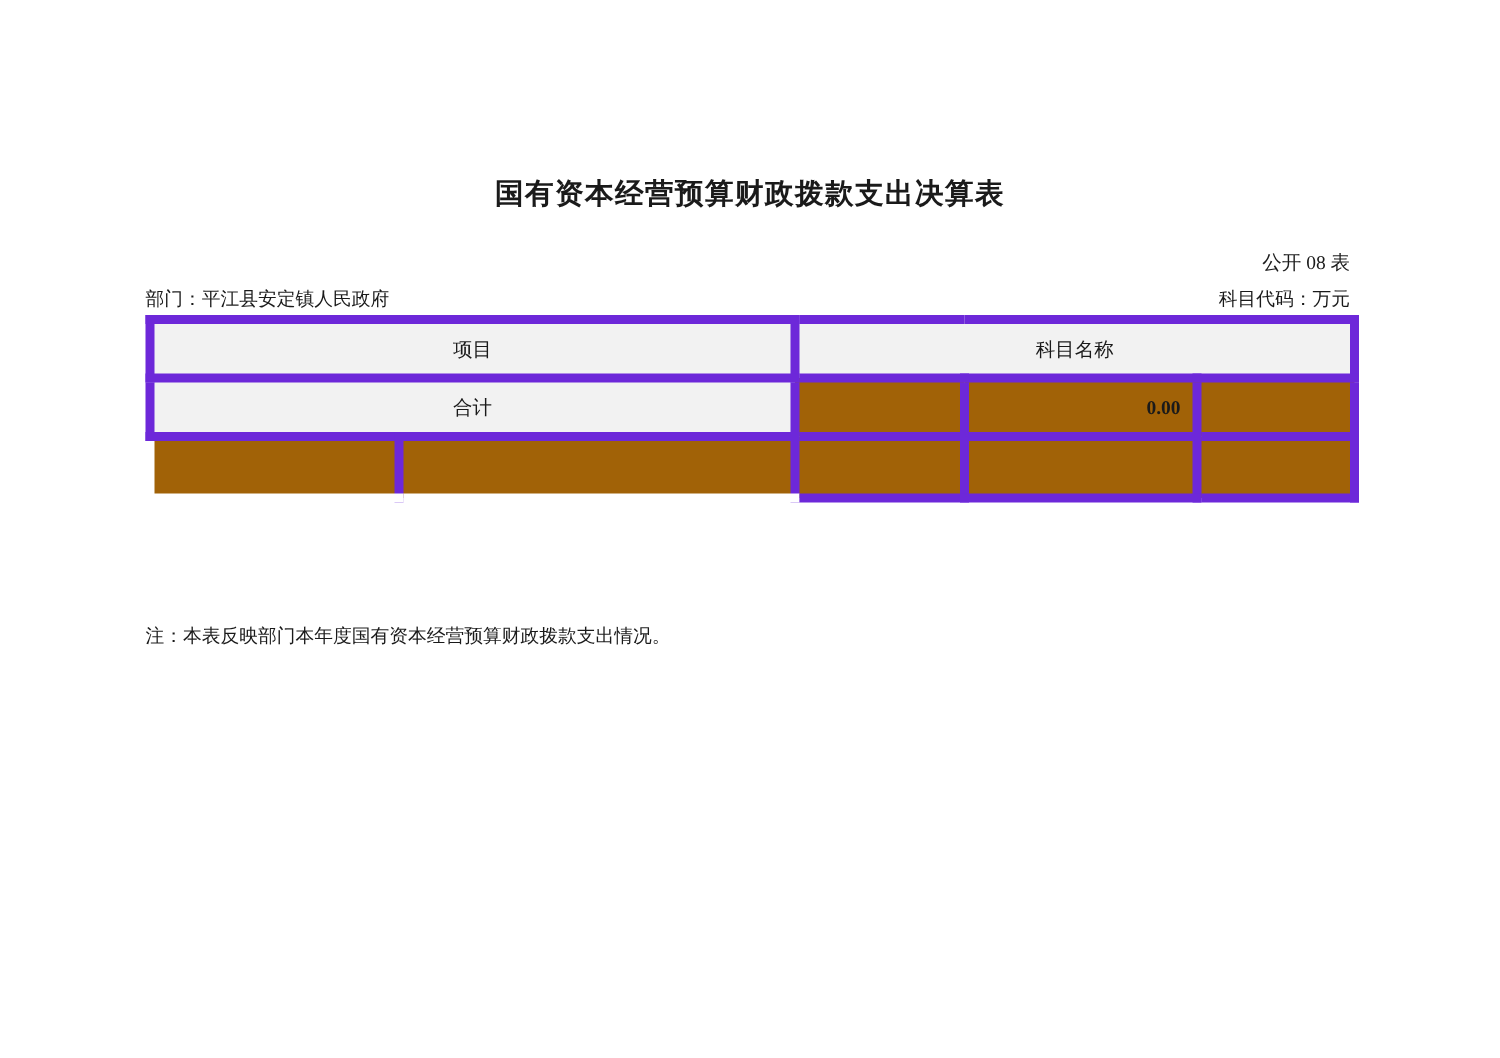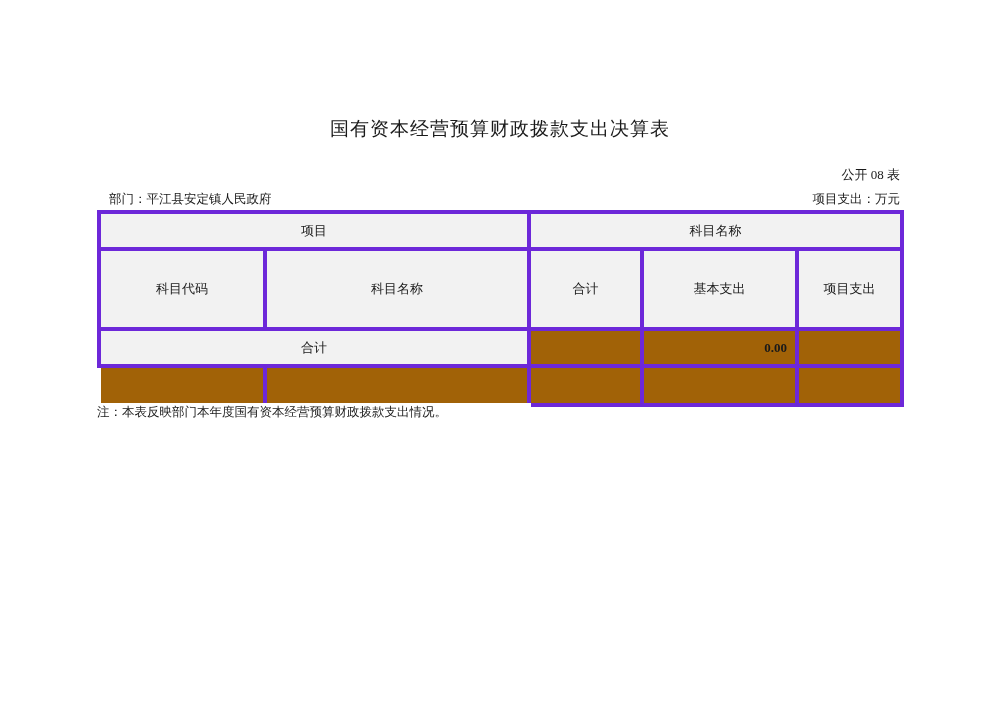--- a/index.html
+++ b/index.html
@@ -23,55 +23,55 @@
     height: 705px;
     background: #ffffff;
   }
   .doc-title {
     position: absolute;
     left: 0;
     top: 116px;
     width: 1000px;
     text-align: center;
     font-size: 19px;
-    font-weight: normal;
+    font-weight: bold;
     letter-spacing: 1px;
     font-family: "Liberation Sans", "DejaVu Sans", sans-serif;
   }
   .form-code {
     position: absolute;
     right: 100px;
     top: 166px;
     font-size: 13px;
     font-family: "Liberation Serif", serif;
   }
   .dept-line {
     position: absolute;
-    left: 109px;
+    left: 97px;
     top: 191px;
     font-size: 12.5px;
     font-family: "Liberation Serif", serif;
   }
   .unit-line {
     position: absolute;
     right: 100px;
     top: 191px;
     font-size: 12.5px;
     font-family: "Liberation Serif", serif;
   }
   table.main {
     position: absolute;
     left: 97px;
     top: 210px;
     width: 803px;
     border-collapse: collapse;
     table-layout: fixed;
   }
   table.main td {
-    border: 4px solid #6d28d9;
+    border: 6px solid #6d28d9;
     font-size: 13px;
     text-align: center;
     vertical-align: middle;
     font-family: "Liberation Serif", "DejaVu Serif", serif;
     color: #1a1a1a;
   }
   .hdr {
     background: #f2f2f2;
   }
   .row-h1 td { height: 31px; }
@@ -85,62 +85,55 @@
     font-size: 13px;
     font-weight: bold;
     font-family: "Liberation Sans", "DejaVu Sans", sans-serif;
   }
   .empty-cell {
     background: #a16207;
   }
   .note {
     position: absolute;
     left: 97px;
-    top: 404px;
+    top: 416px;
     font-size: 12.5px;
     font-family: Liberation Sans, sans-serif;
   }
   .cw1 { width: 166px; }
   .cw2 { width: 264px; }
   .cw3 { width: 113px; }
   .cw4 { width: 155px; }
   .cw5 { width: 105px; }
 </style>
 </head>
 <body>
 
 <div class="page">
 
   <div class="doc-title">国有资本经营预算财政拨款支出决算表</div>
 
   <div class="form-code">公开 08 表</div>
 
   <div class="dept-line">部门：平江县安定镇人民政府</div>
 
-  <div class="unit-line">项目支出：万元</div>
+  <div class="unit-line">科目代码：万元</div>
 
   <table class="main">
     <colgroup>
       <col class="cw1">
         <col class="cw2">
         <col class="cw3">
         <col class="cw4">
         <col class="cw5">
     </colgroup>
     <tbody>
       <tr class="row-h1">
         <td class="hdr" colspan="2">项目</td>
         <td class="hdr" colspan="3">科目名称</td>
-      </tr>
-      <tr class="row-h2">
-        <td class="hdr">科目代码</td>
-        <td class="hdr">科目名称</td>
-        <td class="hdr">合计</td>
-        <td class="hdr">基本支出</td>
-        <td class="hdr">项目支出</td>
       </tr>
       <tr class="row-h4">
         <td class="hdr" colspan="2">合计</td>
         <td class="empty-cell"></td>
         <td class="empty-cell num-right">0.00</td>
         <td class="empty-cell"></td>
       </tr>
       <tr class="row-h5">
         <td class="empty-cell" style="border-left-color:#ffffff;border-bottom-color:#ffffff;"></td>
         <td class="empty-cell" style="border-bottom-color:#ffffff;"></td>

